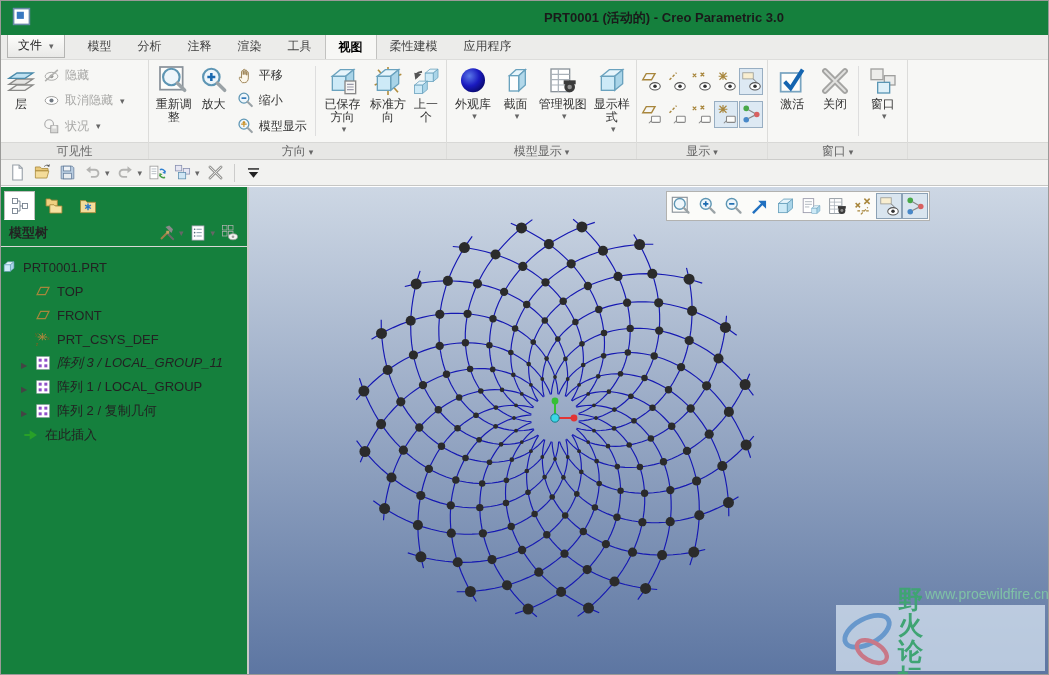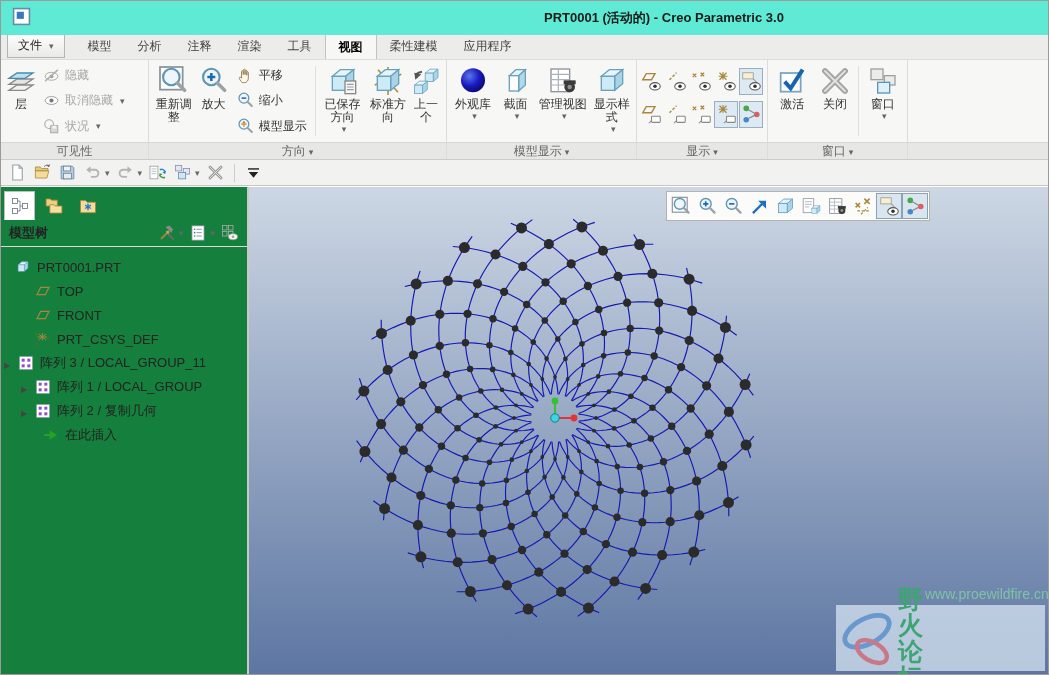--- a/index.html
+++ b/index.html
@@ -1,21 +1,21 @@
 <!DOCTYPE html>
 <html><head>
 <meta charset="utf-8">
 <style>
   * { box-sizing: border-box; }
   html,body { margin:0; padding:0; width:1049px; height:675px; }
   body { font-family:"Liberation Sans","DejaVu Sans",sans-serif; font-size:12px; color:#333; overflow:hidden; }
   #app { width:1049px; height:675px; border:1px solid #9a9a98; background:#fff; position:relative; }
 
   
-  .titlebar { height:34px; background:#5eead4; position:relative; }
+  .titlebar { height:34px; background:#15803d; position:relative; }
   .app-icon { position:absolute; left:11px; top:6px; width:19px; height:19px; }
   .title-text { position:absolute; left:543px; top:8px; font-size:13px; font-weight:bold; color:#1a1a1a; white-space:nowrap; }
 
   
   .tabrow { height:25px; background:#ececea; border-bottom:1px solid #dddddb; display:flex; align-items:flex-end; padding-left:6px; }
   .file-btn { display:flex; align-items:center; gap:4px; border:1px solid #b4b4b2; background:linear-gradient(#fdfdfb,#e9e9e7); padding:2px 10px 3px 10px; margin:0 10px 1px 0; color:#222; }
   .tab { padding:4px 13px 3px 13px; color:#444; white-space:nowrap; }
   .tab.active { background:#f7f7f5; border:1px solid #c2c2c0; border-bottom:none; font-weight:bold; color:#000; }
   .dd::after { content:"▾"; font-size:9px; color:#666; margin-left:3px; }
 
@@ -599,21 +599,21 @@
                   <rect x="2" y="10" width="6" height="6" fill="none" stroke="#b0b0ae"></rect>
                   <rect x="10" y="10" width="6" height="6" fill="none" stroke="#b0b0ae"></rect>
                   <ellipse cx="16" cy="17" rx="6" ry="4" fill="#f4f4f2" stroke="#a0a09e"></ellipse>
                   <circle cx="16" cy="17" r="1.8" fill="#a0a09e"></circle>
                 </svg>
               </span>
             </div>
           </span>
       </div>
       <div class="tree" id="tree">
-          <div class="trow" style="padding-left: 14px;">
+          <div class="trow" style="">
             <span class="ticon">
               <svg xmlns="http://www.w3.org/2000/svg" viewBox="0 0 24 24">
                 <g transform="translate(1,1) scale(0.92)">
                   <path d="M4 8.5L10 3.5H20L14 8.5Z" fill="#e6f4fb" stroke="#6aa2be"></path>
                   <path d="M14 8.5L20 3.5V14L14 19Z" fill="#a9d4e8" stroke="#6aa2be"></path>
                   <rect x="4" y="8.5" width="10" height="10.5" fill="#cdeaf7" stroke="#6aa2be"></rect>
                 </g>
               </svg>
             </span>
             <span>PRT0001.PRT</span>
@@ -641,21 +641,21 @@
             <span class="ticon">
               <svg xmlns="http://www.w3.org/2000/svg" viewBox="0 0 24 24">
                 <path d="M11 3v11M4 9h14M5.5 4.5l11 9M16.5 4.5l-11 9" stroke="#a8863c" stroke-width="1.5"></path>
                 <text x="0" y="8" font-size="8" fill="#806020">y</text>
                 <text x="18" y="13" font-size="8" fill="#806020">x</text>
                 <text x="1" y="22" font-size="8" fill="#806020">z</text>
               </svg>
             </span>
             <span>PRT_CSYS_DEF</span>
           </div>
-          <div class="trow" style="padding-left: 3px;">
+          <div class="trow" style="padding-left: 20px; font-style: italic;">
             <span class="caret exp"></span>
             <span class="ticon">
               <svg xmlns="http://www.w3.org/2000/svg" viewBox="0 0 24 24">
                 <rect x="2.5" y="2.5" width="19" height="19" fill="#fff" stroke="#9aa"></rect>
                 <rect x="5.5" y="5.5" width="4.5" height="4.5" fill="#9050c8"></rect>
                 <rect x="14" y="5.5" width="4.5" height="4.5" fill="#9050c8"></rect>
                 <rect x="5.5" y="14" width="4.5" height="4.5" fill="#9050c8"></rect>
                 <rect x="14" y="14" width="4.5" height="4.5" fill="#9050c8"></rect>
               </svg>
             </span>
@@ -680,21 +680,21 @@
               <svg xmlns="http://www.w3.org/2000/svg" viewBox="0 0 24 24">
                 <rect x="2.5" y="2.5" width="19" height="19" fill="#fff" stroke="#9aa"></rect>
                 <rect x="5.5" y="5.5" width="4.5" height="4.5" fill="#9050c8"></rect>
                 <rect x="14" y="5.5" width="4.5" height="4.5" fill="#9050c8"></rect>
                 <rect x="5.5" y="14" width="4.5" height="4.5" fill="#9050c8"></rect>
                 <rect x="14" y="14" width="4.5" height="4.5" fill="#9050c8"></rect>
               </svg>
             </span>
             <span>阵列 2 / 复制几何</span>
           </div>
-          <div class="trow" style="padding-left: 28px;">
+          <div class="trow" style="padding-left: 8px;">
             <span class="caret"></span>
             <span class="ticon">
               <svg xmlns="http://www.w3.org/2000/svg" viewBox="0 0 24 24">
                 <path d="M2 12h9" stroke="#28a028" stroke-width="3"></path>
                 <path d="M10 5L21 12 10 19Z" fill="#28a028"></path>
               </svg>
             </span>
             <span>在此插入</span>
           </div>
         </div>

